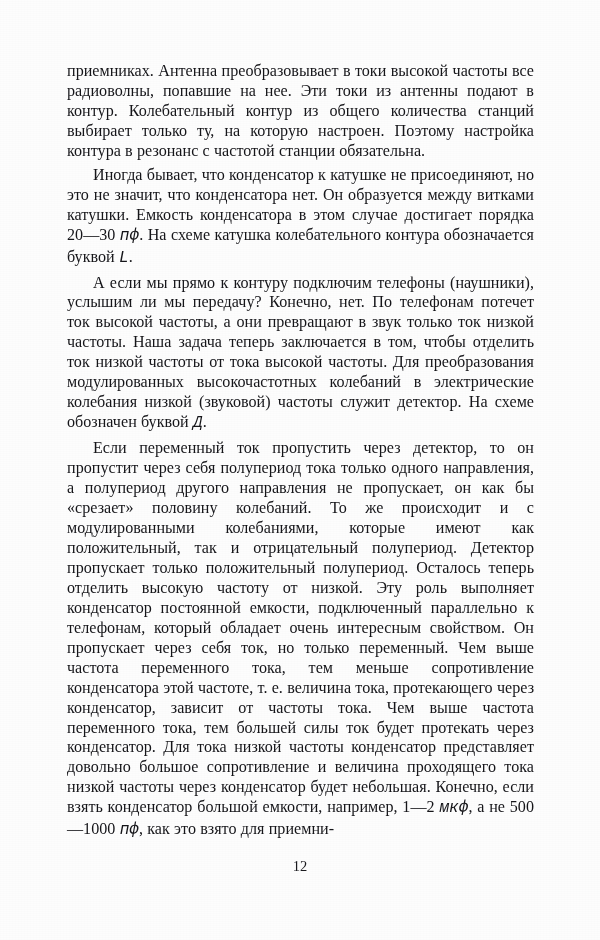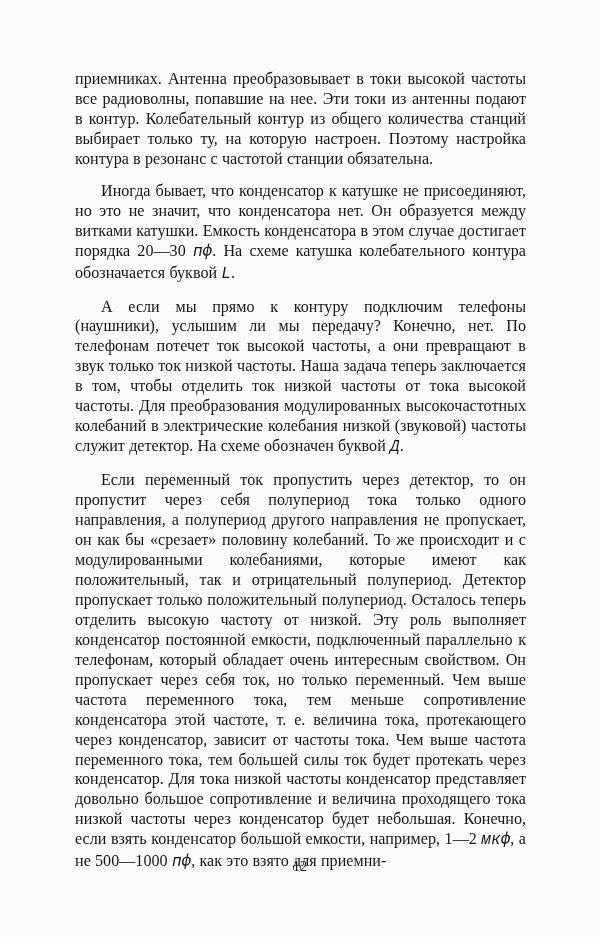--- a/index.html
+++ b/index.html
@@ -23,21 +23,21 @@
     background: #fdfdfd;
     box-sizing: border-box;
   }
   .text-block {
     position: absolute;
     left: 63px;
     top: 57px;
     width: 475px;
   }
   p.para {
-    margin: 12px;
+    margin: 4px;
     padding: 0;
     text-align: justify;
     text-justify: inter-word;
     font-size: 16.1px;
     line-height: 19.95px;
     text-indent: 26px;
     letter-spacing: 0.02px;
     word-spacing: 0.2px;
     -webkit-font-smoothing: none;
     hyphens: manual;

